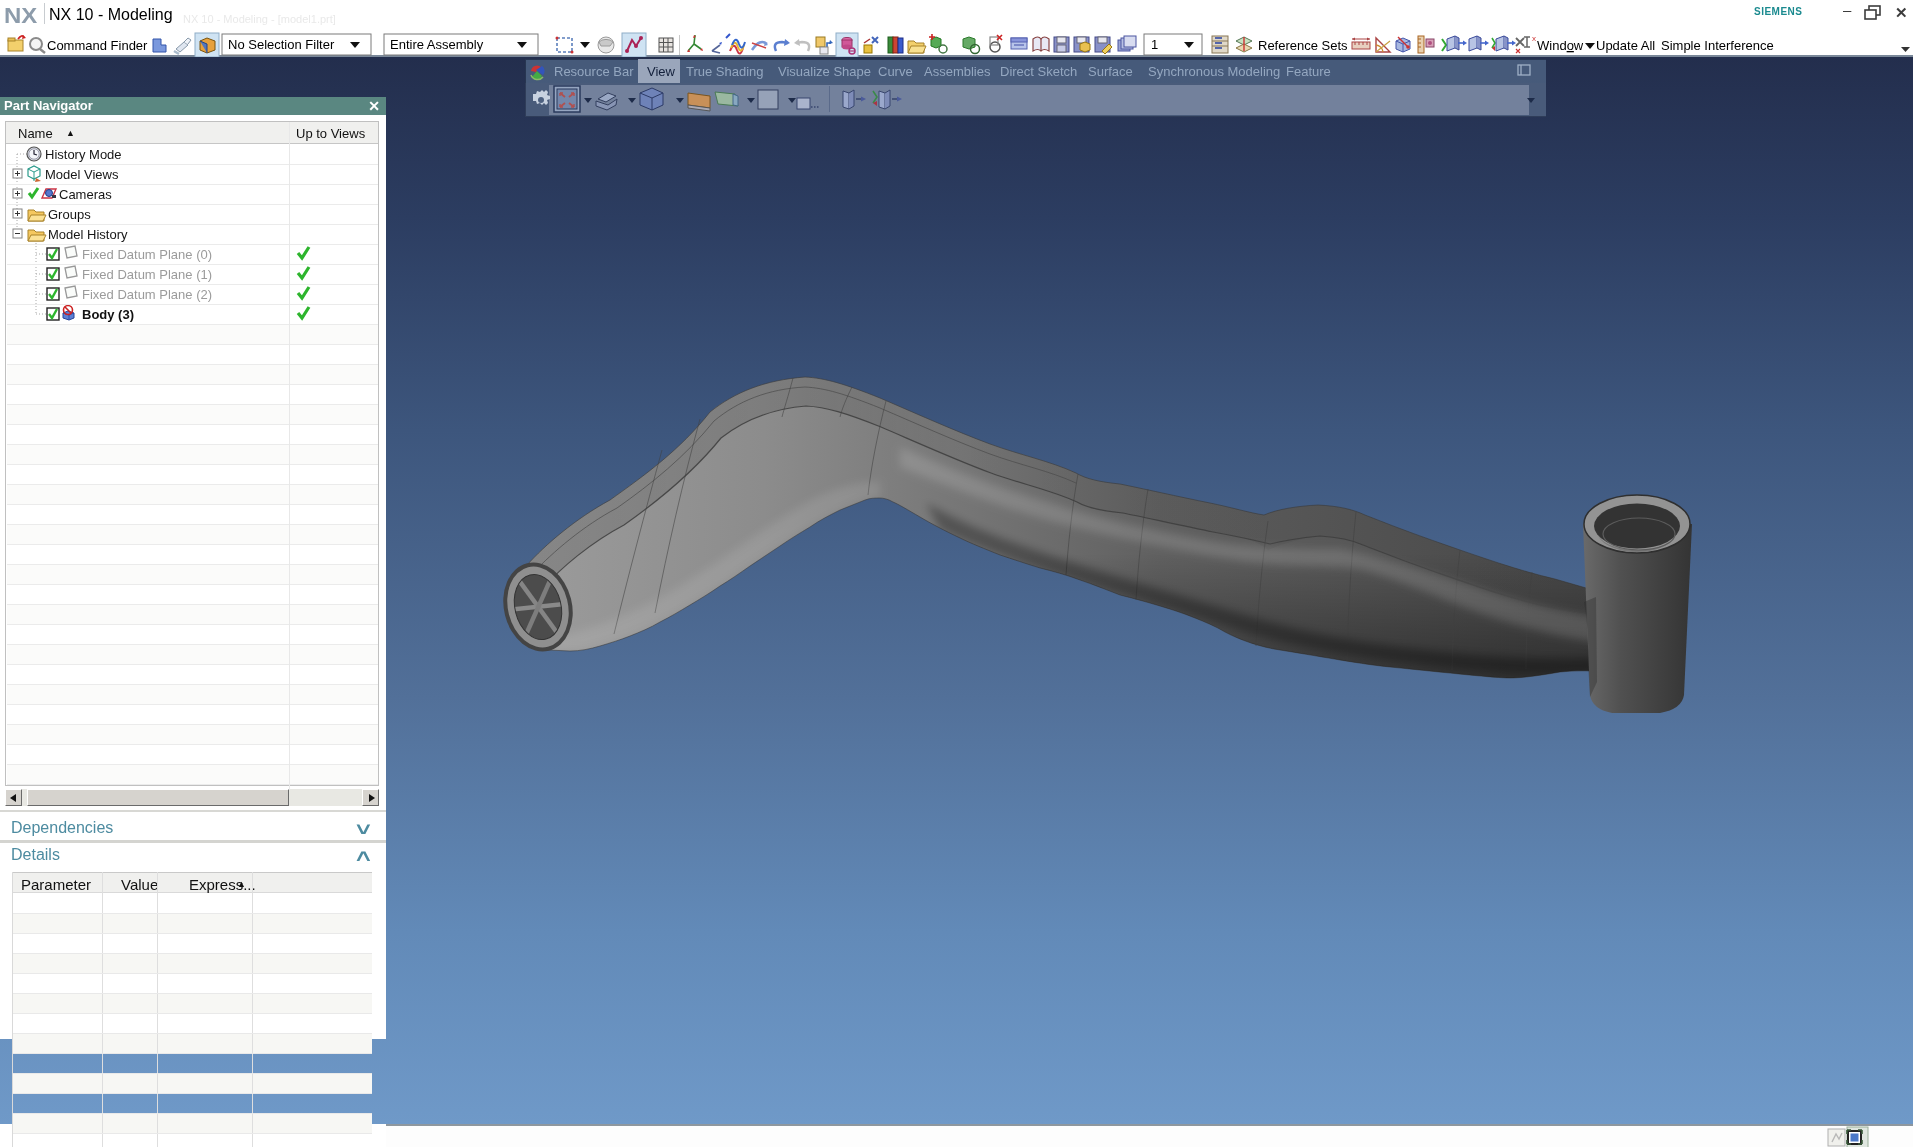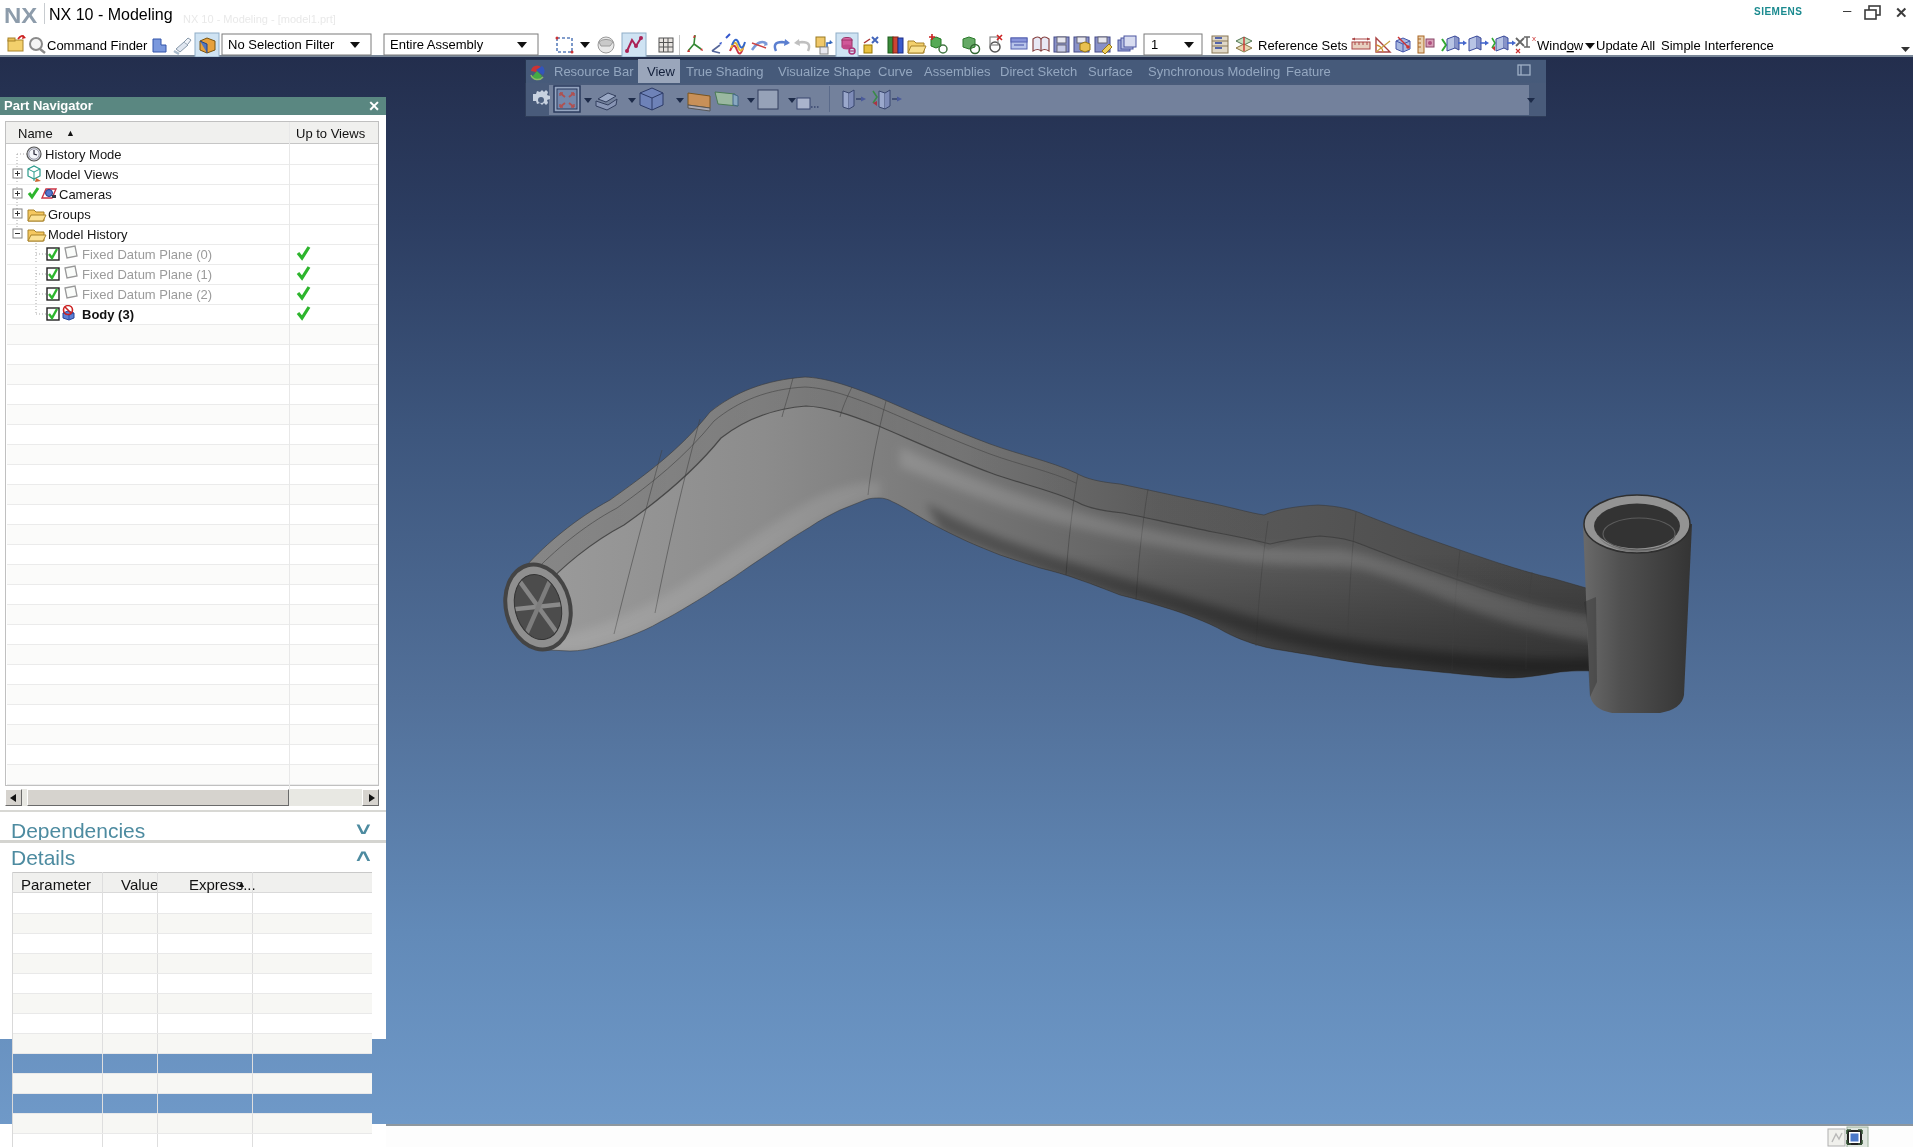--- a/index.html
+++ b/index.html
@@ -39,21 +39,21 @@
 .rowline { position:absolute; left:1px; width:371px; height:1px; background:#ebebeb; }
 #pncol { position:absolute; left:283px; top:0px; width:1px; height:668px; background:#e8e8e8; z-index:3; }
 
 #hscroll { position:absolute; left:5px; top:692px; width:374px; height:17px; background:#e8e8e3; }
 .sbtn { position:absolute; top:0; width:17px; height:17px; background:#d6d3ce;
   border:1px solid; border-color:#fff #6a6a6a #6a6a6a #fff; }
 #sthumb { position:absolute; left:22px; top:0; width:262px; height:17px; background:#d6d3ce;
   border:1px solid; border-color:#fff #6a6a6a #6a6a6a #fff; }
 .sarrow { width:0; height:0; position:absolute; top:4px; }
 
-.sechead { position:absolute; font-size:21px; color:#4d8ba0; }
+.sechead { position:absolute; font-size:16px; color:#4d8ba0; }
 .chev { position:absolute; font-size:18px; font-weight:bold; color:#4d8ba0; transform:scaleX(1.4); }
 #dtable { position:absolute; left:12px; top:775px; width:360px; height:275px; border-left:1px solid #d9d9d9; }
 #dthead { position:absolute; left:0; top:0; width:359px; height:21px; background:#f0f0ee;
   border-top:1px solid #c9c9c9; border-bottom:1px solid #d9d9d9;}
 .dth { position:absolute; top:3px; font-size:15px; color:#111; }
 .dtvline { position:absolute; top:0; width:1px; background:#dedede; }
 .dtrline { position:absolute; left:0; width:359px; height:1px; background:#e9e9e9; }
 
 
 #statusbar { position:absolute; left:386px; top:1124px; width:1527px; height:23px; background:#fdfdfd;

